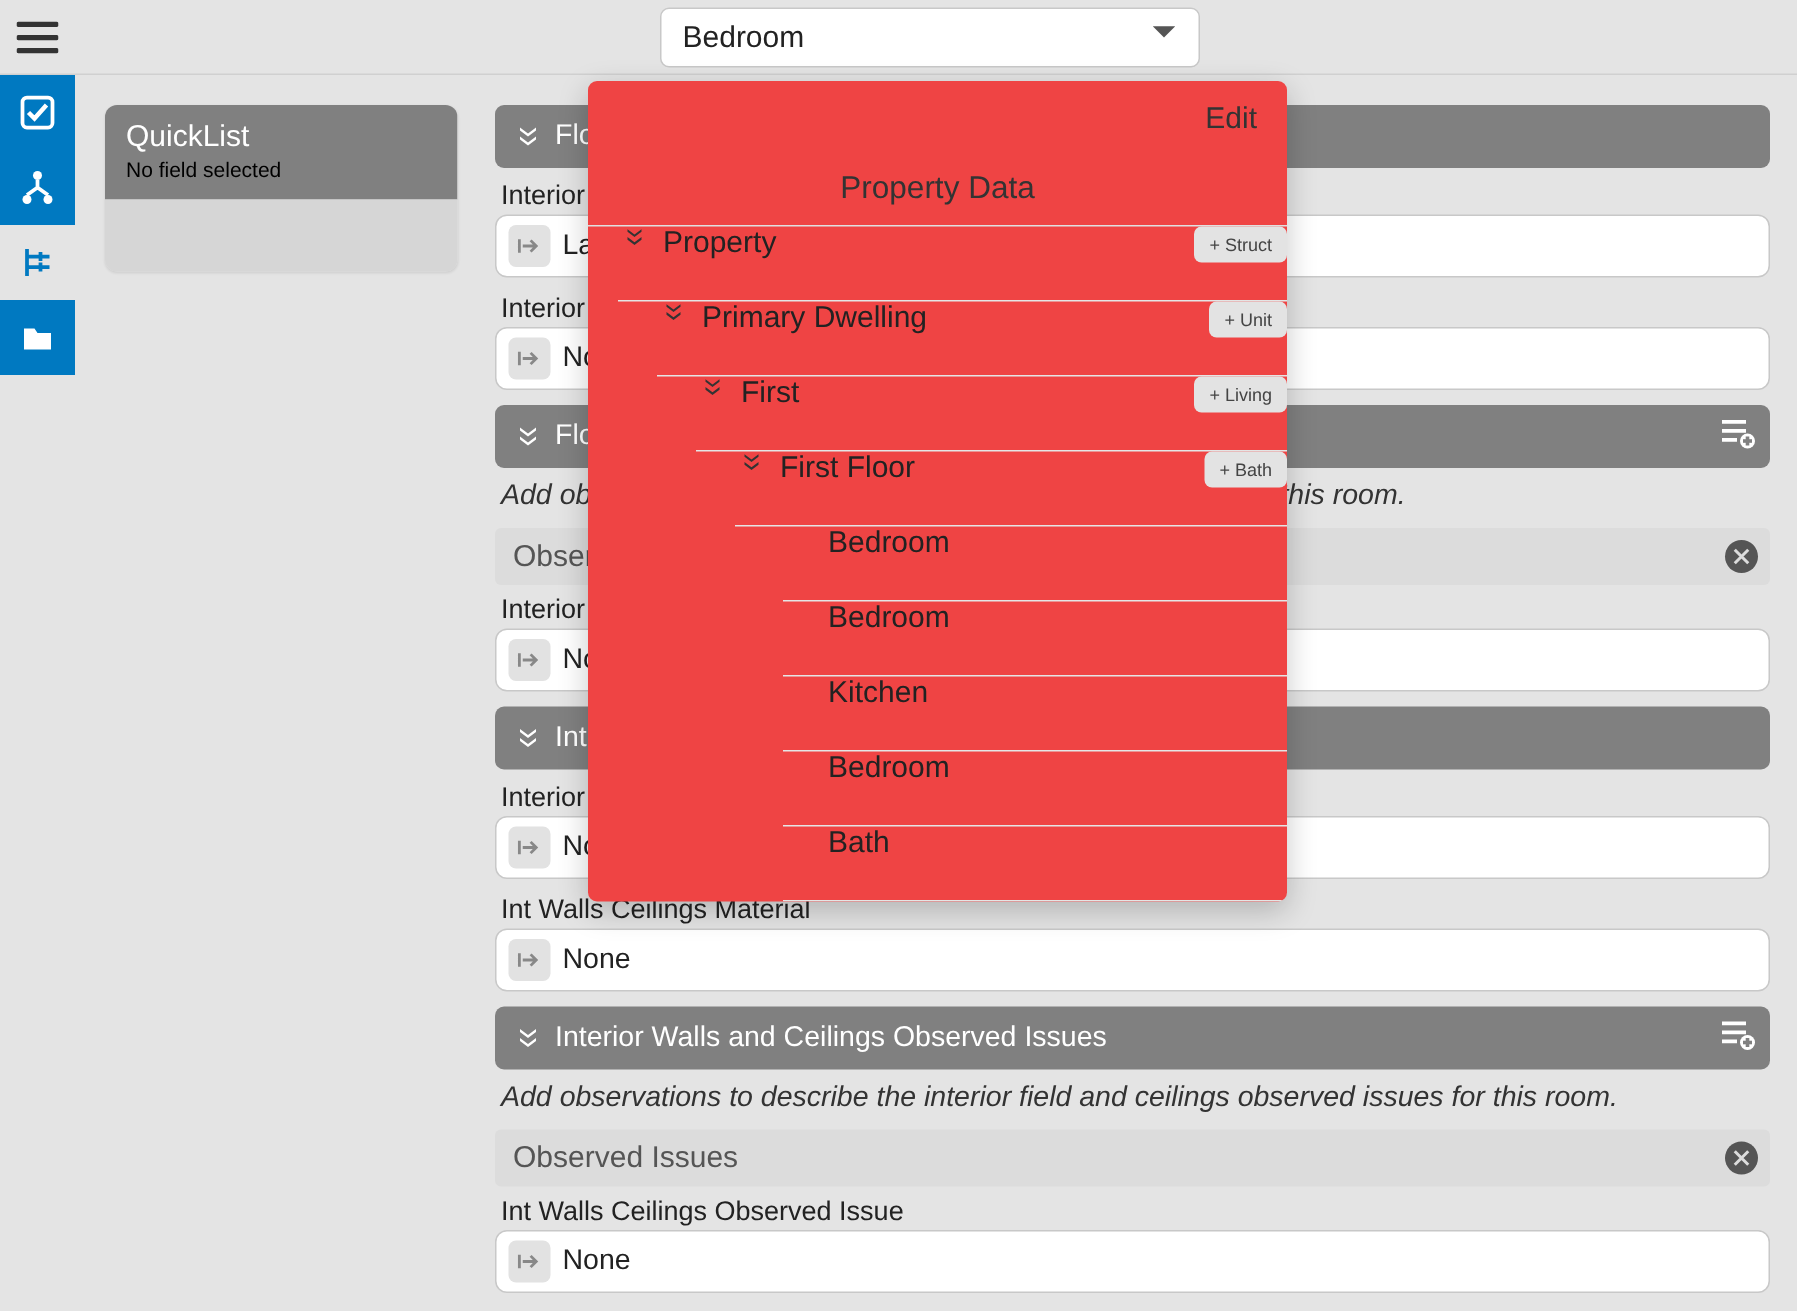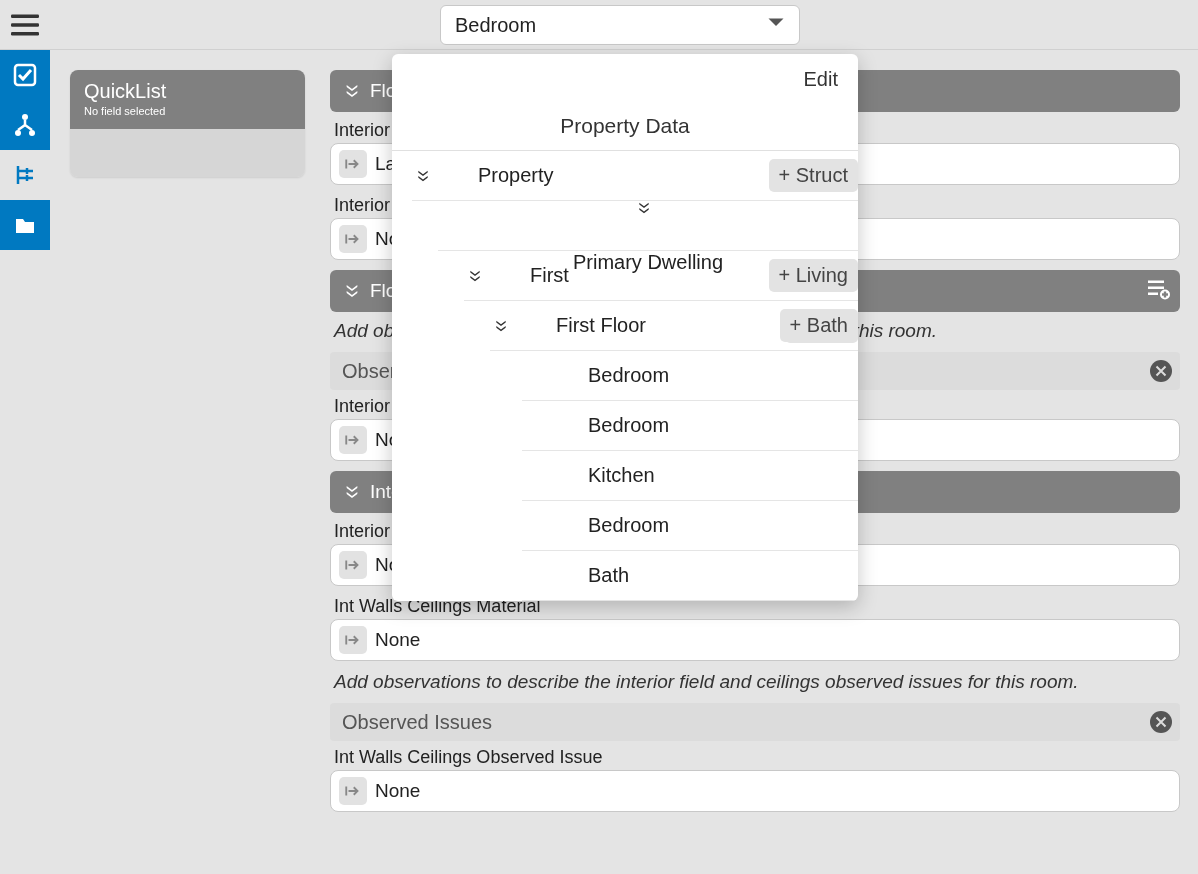--- a/index.html
+++ b/index.html
@@ -19,48 +19,48 @@
   .rail .tab.blue { background:#0079c1; }
   .rail .tab.active { background:#e4e4e4; }
   .rail .tab svg { width:24px; height:24px; fill:#fff; }
   .rail .tab.active svg { fill:#0079c1; }
   .rail .tab.blue svg { fill:#fff; }
   
   
   .quicklist { position:absolute; top:70px; left:70px; width:235px; border-radius:8px; overflow:hidden; box-shadow: 0 1px 2px rgba(0,0,0,.1); }
   .ql-head { background:#808080; color:#fff; padding:10px 14px 12px; }
   .ql-head .t { font-size:20px; }
-  .ql-head .s { font-size:11px; color:#ffffff; margin-top:2px;}
+  .ql-head .s { font-size:14px; color:#000000; margin-top:2px;}
   .ql-body { background:#d6d6d6; height:48px; }
   
   
   .main { position:absolute; top:70px; left:330px; right:18px; bottom:0; overflow:hidden; }
   .section-bar { background:#808080; color:#fff; height:42px; border-radius:6px; display:flex; align-items:center; padding:0 14px; font-size:19px; margin-bottom:8px; position:relative;}
   .section-bar .chev { margin-right:10px; display:flex; align-items:center;}
   .section-bar .chev svg{ width:16px; height:16px; fill:#fff;}
   .section-bar .addbtn { position:absolute; right:10px; top:50%; transform:translateY(-50%); }
   .section-bar .addbtn svg{ width:24px; height:24px; fill:#fff;}
   .italic-note { font-style:italic; font-size:19px; color:#333; margin:4px 4px 10px;}
   .field-label { font-size:18px; color:#222; margin:4px 4px 2px;}
   .field-input { background:#fff; border:1px solid #c8c8c8; border-radius:8px; height:42px; display:flex; align-items:center; padding:0 8px; margin-bottom:10px;}
   .field-input .arrow { width:28px; height:28px; background:#e2e2e2; border-radius:5px; display:flex; align-items:center; justify-content:center; margin-right:8px;}
   .field-input .arrow svg{ width:18px; height:18px; fill:#888;}
   .field-input .val { font-size:19px; }
   .sub-header { background:#dcdcdc; color:#555; height:38px; border-radius:4px; display:flex; align-items:center; padding:0 12px; font-size:20px; position:relative; margin-bottom:6px;}
   .sub-header .xbtn { position:absolute; right:8px; top:50%; transform:translateY(-50%); width:22px; height:22px; background:#555; border-radius:50%; display:flex; align-items:center; justify-content:center;}
   .sub-header .xbtn svg{ width:12px; height:12px; fill:#dcdcdc;}
   
   
-  .popover { position:absolute; top:54px; left:392px; width:466px; background:#ffffff; border-radius:6px; box-shadow:0 6px 20px rgba(0,0,0,.22); overflow:hidden; z-index:100;}
+  .popover { position:absolute; top:54px; left:392px; width:466px; background:#ef4444; border-radius:6px; box-shadow:0 6px 20px rgba(0,0,0,.22); overflow:hidden; z-index:100;}
   .pop-head { height:50px; display:flex; align-items:center; justify-content:flex-end; padding:0 20px; font-size:20px; color:#333; cursor:pointer;}
   .pop-section-label { padding:10px 14px 12px; font-size:21px; color:#333; border-bottom:1px solid #e0e0e0;text-align:center;}
-  .tree-row { display:flex; align-items:center; height:50px; border-bottom:1px solid #e5e5e5; cursor:pointer; font-size:20px;gap:36px;}
+  .tree-row { display:flex; align-items:flex-start; height:50px; border-bottom:1px solid #e5e5e5; cursor:pointer; font-size:20px;}
   .tree-chev { width:22px; display:flex; align-items:center; justify-content:center; margin-right:8px;}
   .tree-chev svg{ width:14px; height:14px; fill:#333;}
-  .struct-btn { margin-left:auto; background:#e3e3e3; color:#444; font-size:20px; padding:5px 10px; border-radius:5px; white-space:nowrap;}
+  .struct-btn { margin-left:auto; background:#e3e3e3; color:#444; font-size:12px; padding:5px 10px; border-radius:5px; white-space:nowrap;}
   .tree-row .lbl{ flex: 0 1 auto; }
   .leaf-pad { width:22px; margin-right:8px; }
 </style>
 </head>
 <body>
 
 <svg width="0" height="0" style="position:absolute">
   <defs>
     <g id="i-menu">
         <rect y="3" width="24" height="3" rx="1"></rect>
@@ -226,20 +226,31 @@
       <span class="val">None</span>
     </div>
     <div class="field-label">Int Walls Ceilings Material</div>
     <div class="field-input">
       <span class="arrow">
         <svg viewBox="0 0 24 24" style="color:#888">
           <use href="#i-arrow-in"></use>
         </svg>
       </span>
       <span class="val">None</span>
+    </div>
+    <div class="section-bar">
+      <span class="chev">
+        <svg viewBox="0 0 24 24">
+          <use href="#i-chev-double"></use>
+        </svg>
+      </span>
+      <span>Interior Walls and Ceilings Observed Issues</span>
+      <span class="addbtn"><svg viewBox="0 0 24 24">
+          <use href="#i-list-add"></use>
+        </svg></span>
     </div>
     <div class="italic-note">Add observations to describe the interior field and ceilings observed issues for this room.</div>
     <div class="sub-header">
       <span>Observed Issues</span>
       <span class="xbtn">
         <svg viewBox="0 0 24 24" style="color:#dcdcdc">
           <use href="#i-x"></use>
         </svg>
       </span>
     </div>
@@ -262,21 +273,21 @@
   <div id="tree">
       <div class="tree-row" style="margin-left: 20px;">
         <span class="tree-chev">
           <svg viewBox="0 0 24 24">
             <use href="#i-chev-double"></use>
           </svg>
         </span>
         <span class="lbl">Property</span>
         <span class="struct-btn">+ Struct</span>
       </div>
-      <div class="tree-row" style="margin-left: 46px; flex-direction: column;">
+      <div class="tree-row" style="margin-left: 46px;">
         <span class="tree-chev">
           <svg viewBox="0 0 24 24">
             <use href="#i-chev-double"></use>
           </svg>
         </span>
         <span class="lbl">Primary Dwelling</span>
         <span class="struct-btn">+ Unit</span>
       </div>
       <div class="tree-row" style="margin-left: 72px;">
         <span class="tree-chev">

